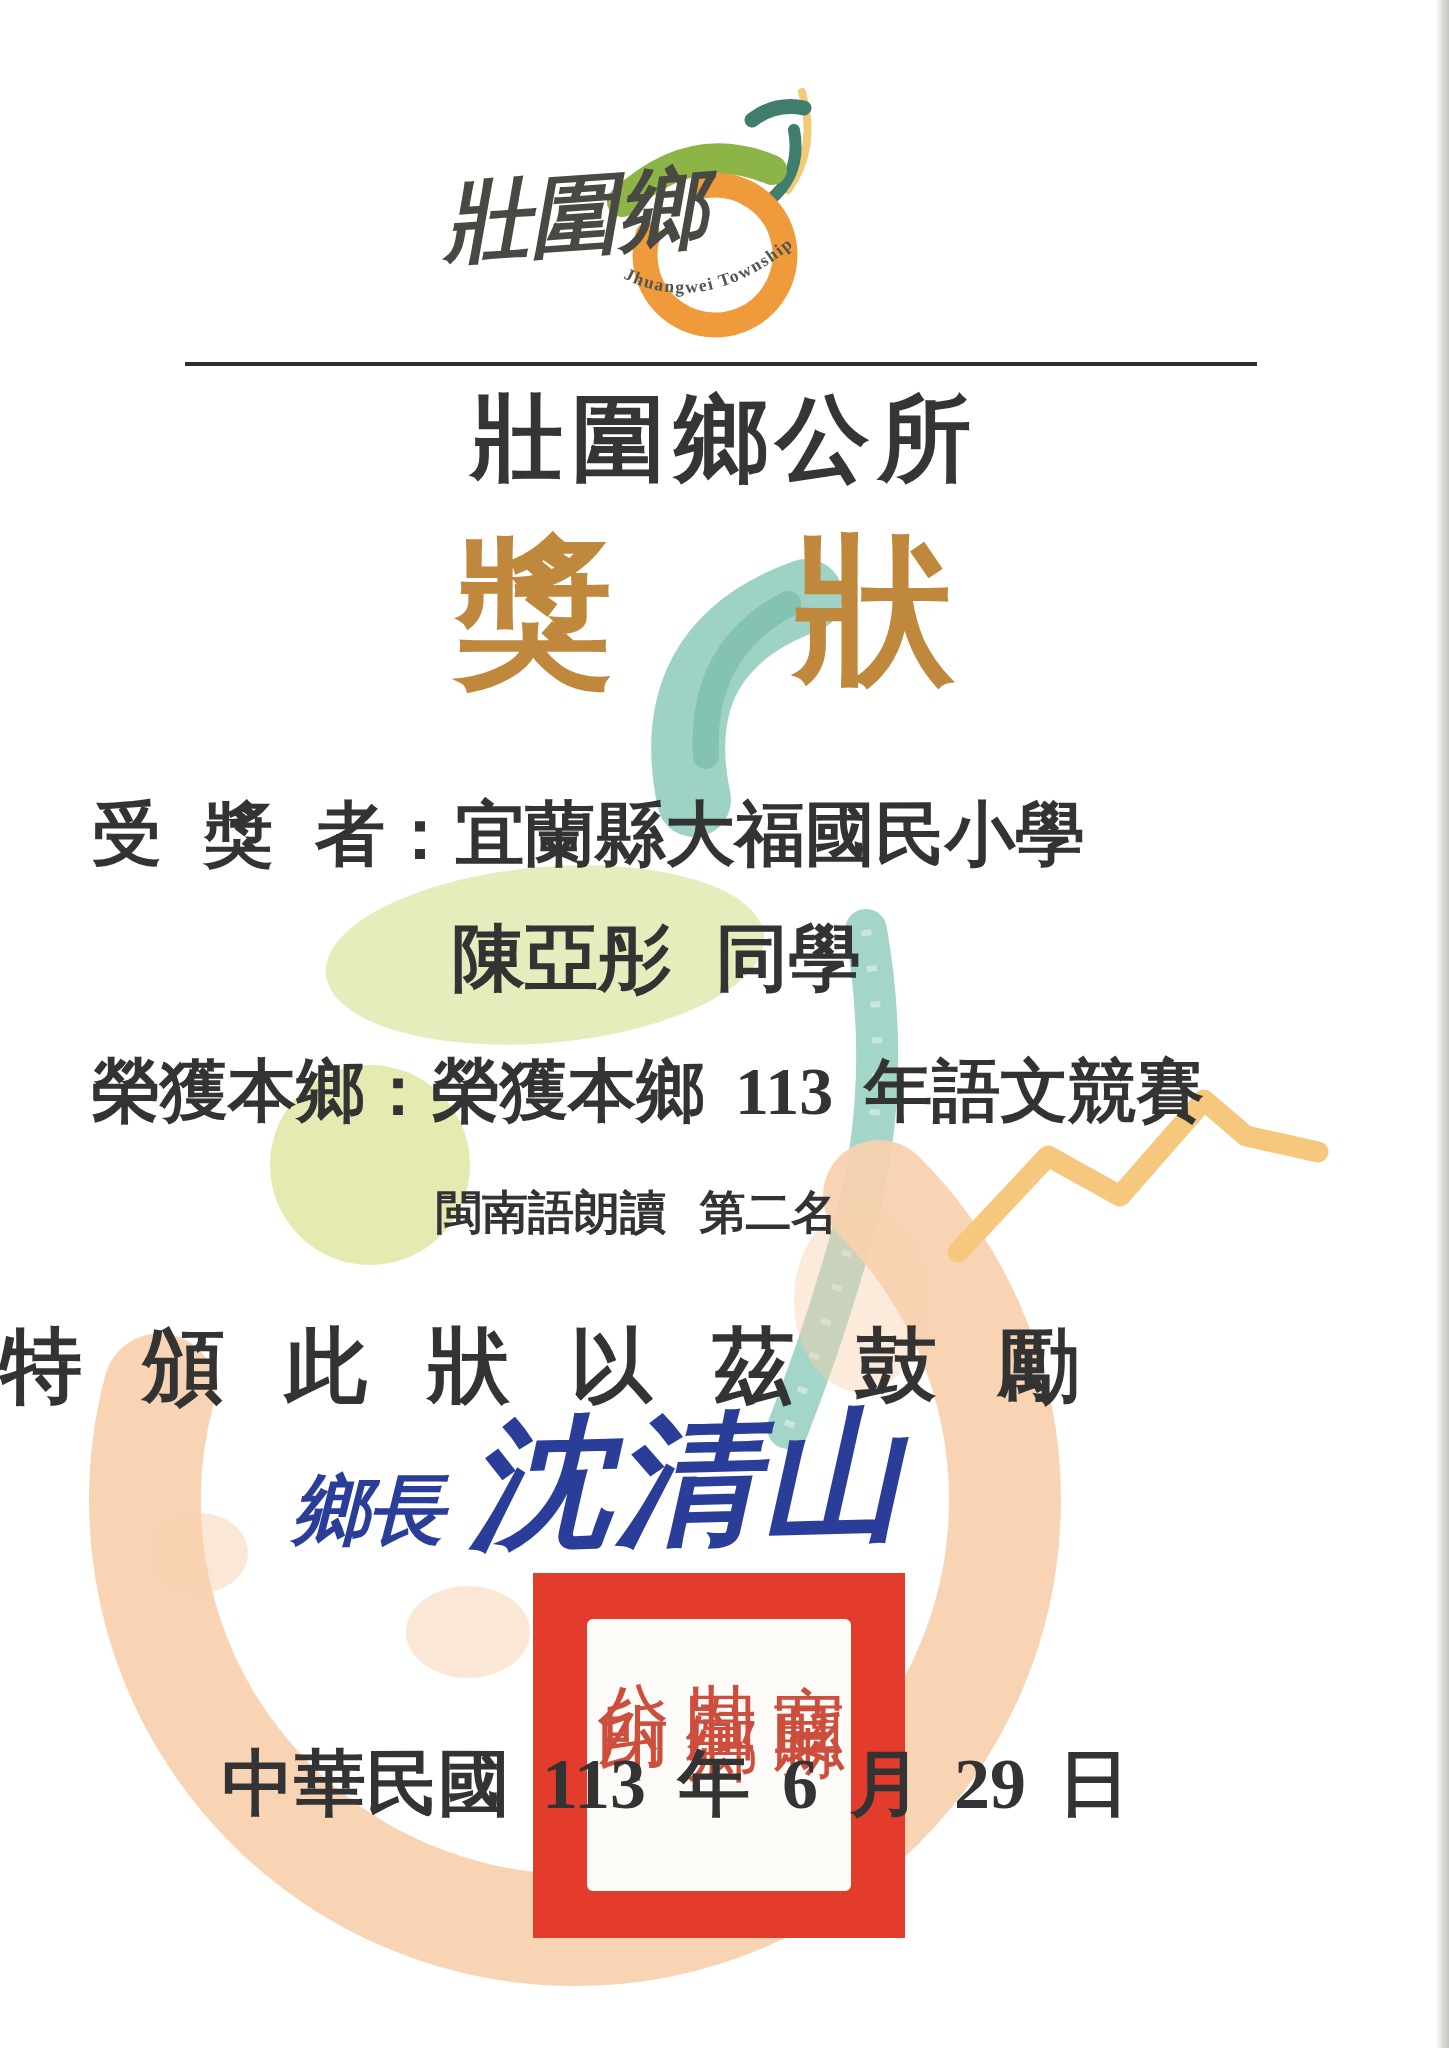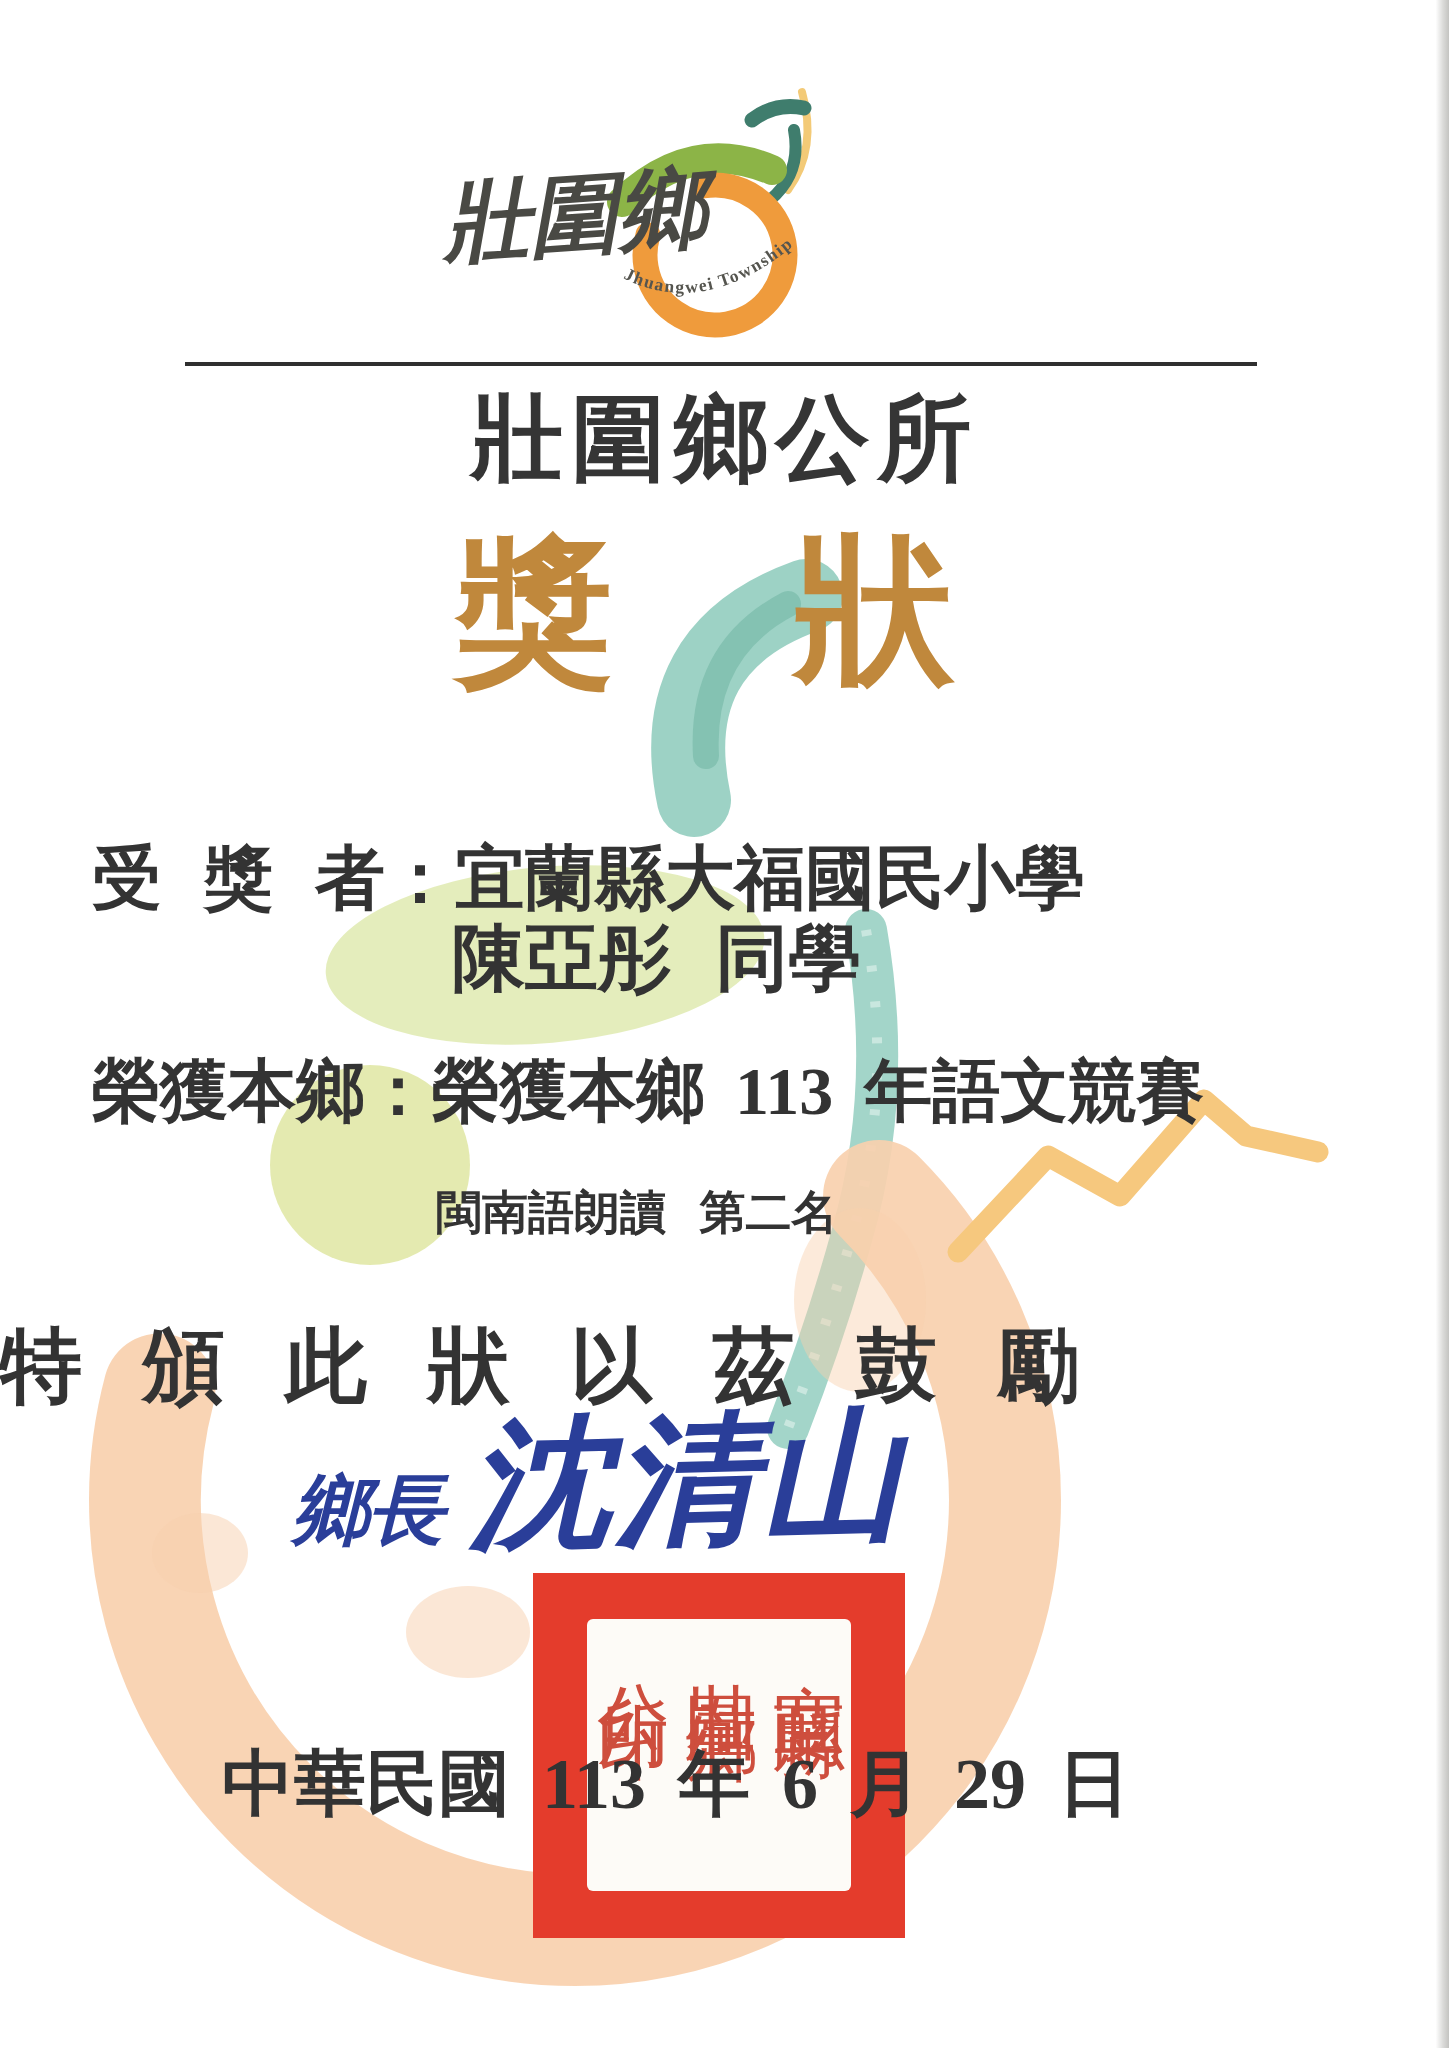--- a/index.html
+++ b/index.html
@@ -9,21 +9,21 @@
   }
   .abs{position:absolute;white-space:nowrap;}
   .wm{position:absolute;left:0;top:0;z-index:0;}
   .logo-svg{position:absolute;left:420px;top:78px;z-index:1;}
   .divider{position:absolute;left:185px;top:362px;width:1072px;height:4px;background:#2f2f2f;z-index:2;}
   .office-title{left:0;top:376px;width:100%;text-align:center;font-size:94px;font-weight:bold;
     letter-spacing:8px;color:#353535;z-index:2;}
   .cert-title{left:438px;top:505px;font-size:160px;font-weight:bold;color:#c0883c;
     word-spacing:140px;z-index:2;margin-left:16px;}
   .bodyline{font-weight:bold;color:#333;z-index:2;}
-  .l-recipient{left:92px;top:788px;font-size:70px;word-spacing:24px;margin-top:44px;}
+  .l-recipient{left:92px;top:788px;font-size:70px;word-spacing:24px;}
   .l-name{left:452px;top:910px;font-size:73px;word-spacing:26px;}
   .l-award1{left:92px;top:1046px;font-size:68px;word-spacing:14px;}
   .l-award2{left:436px;top:1182px;font-size:46px;word-spacing:22px;}
   .l-closing{left:0;top:1312px;width:100%;text-align:left;font-size:82px;word-spacing:40px;}
   .sig-title{left:292px;top:1460px;font-size:76px;font-weight:bold;color:#2a3e99;
     font-style:italic;z-index:2;}
   .sig-name{left:468px;top:1386px;font-size:142px;font-weight:bold;color:#2a3e99;
     font-style:italic;letter-spacing:4px;transform:rotate(-1.5deg);z-index:2;}
   .seal{position:absolute;left:533px;top:1573px;width:372px;height:365px;background:#e43c2c;z-index:1;}
   .seal-inner{position:absolute;left:54px;top:46px;width:264px;height:272px;background:#fdfbf7;border-radius:6px;}

